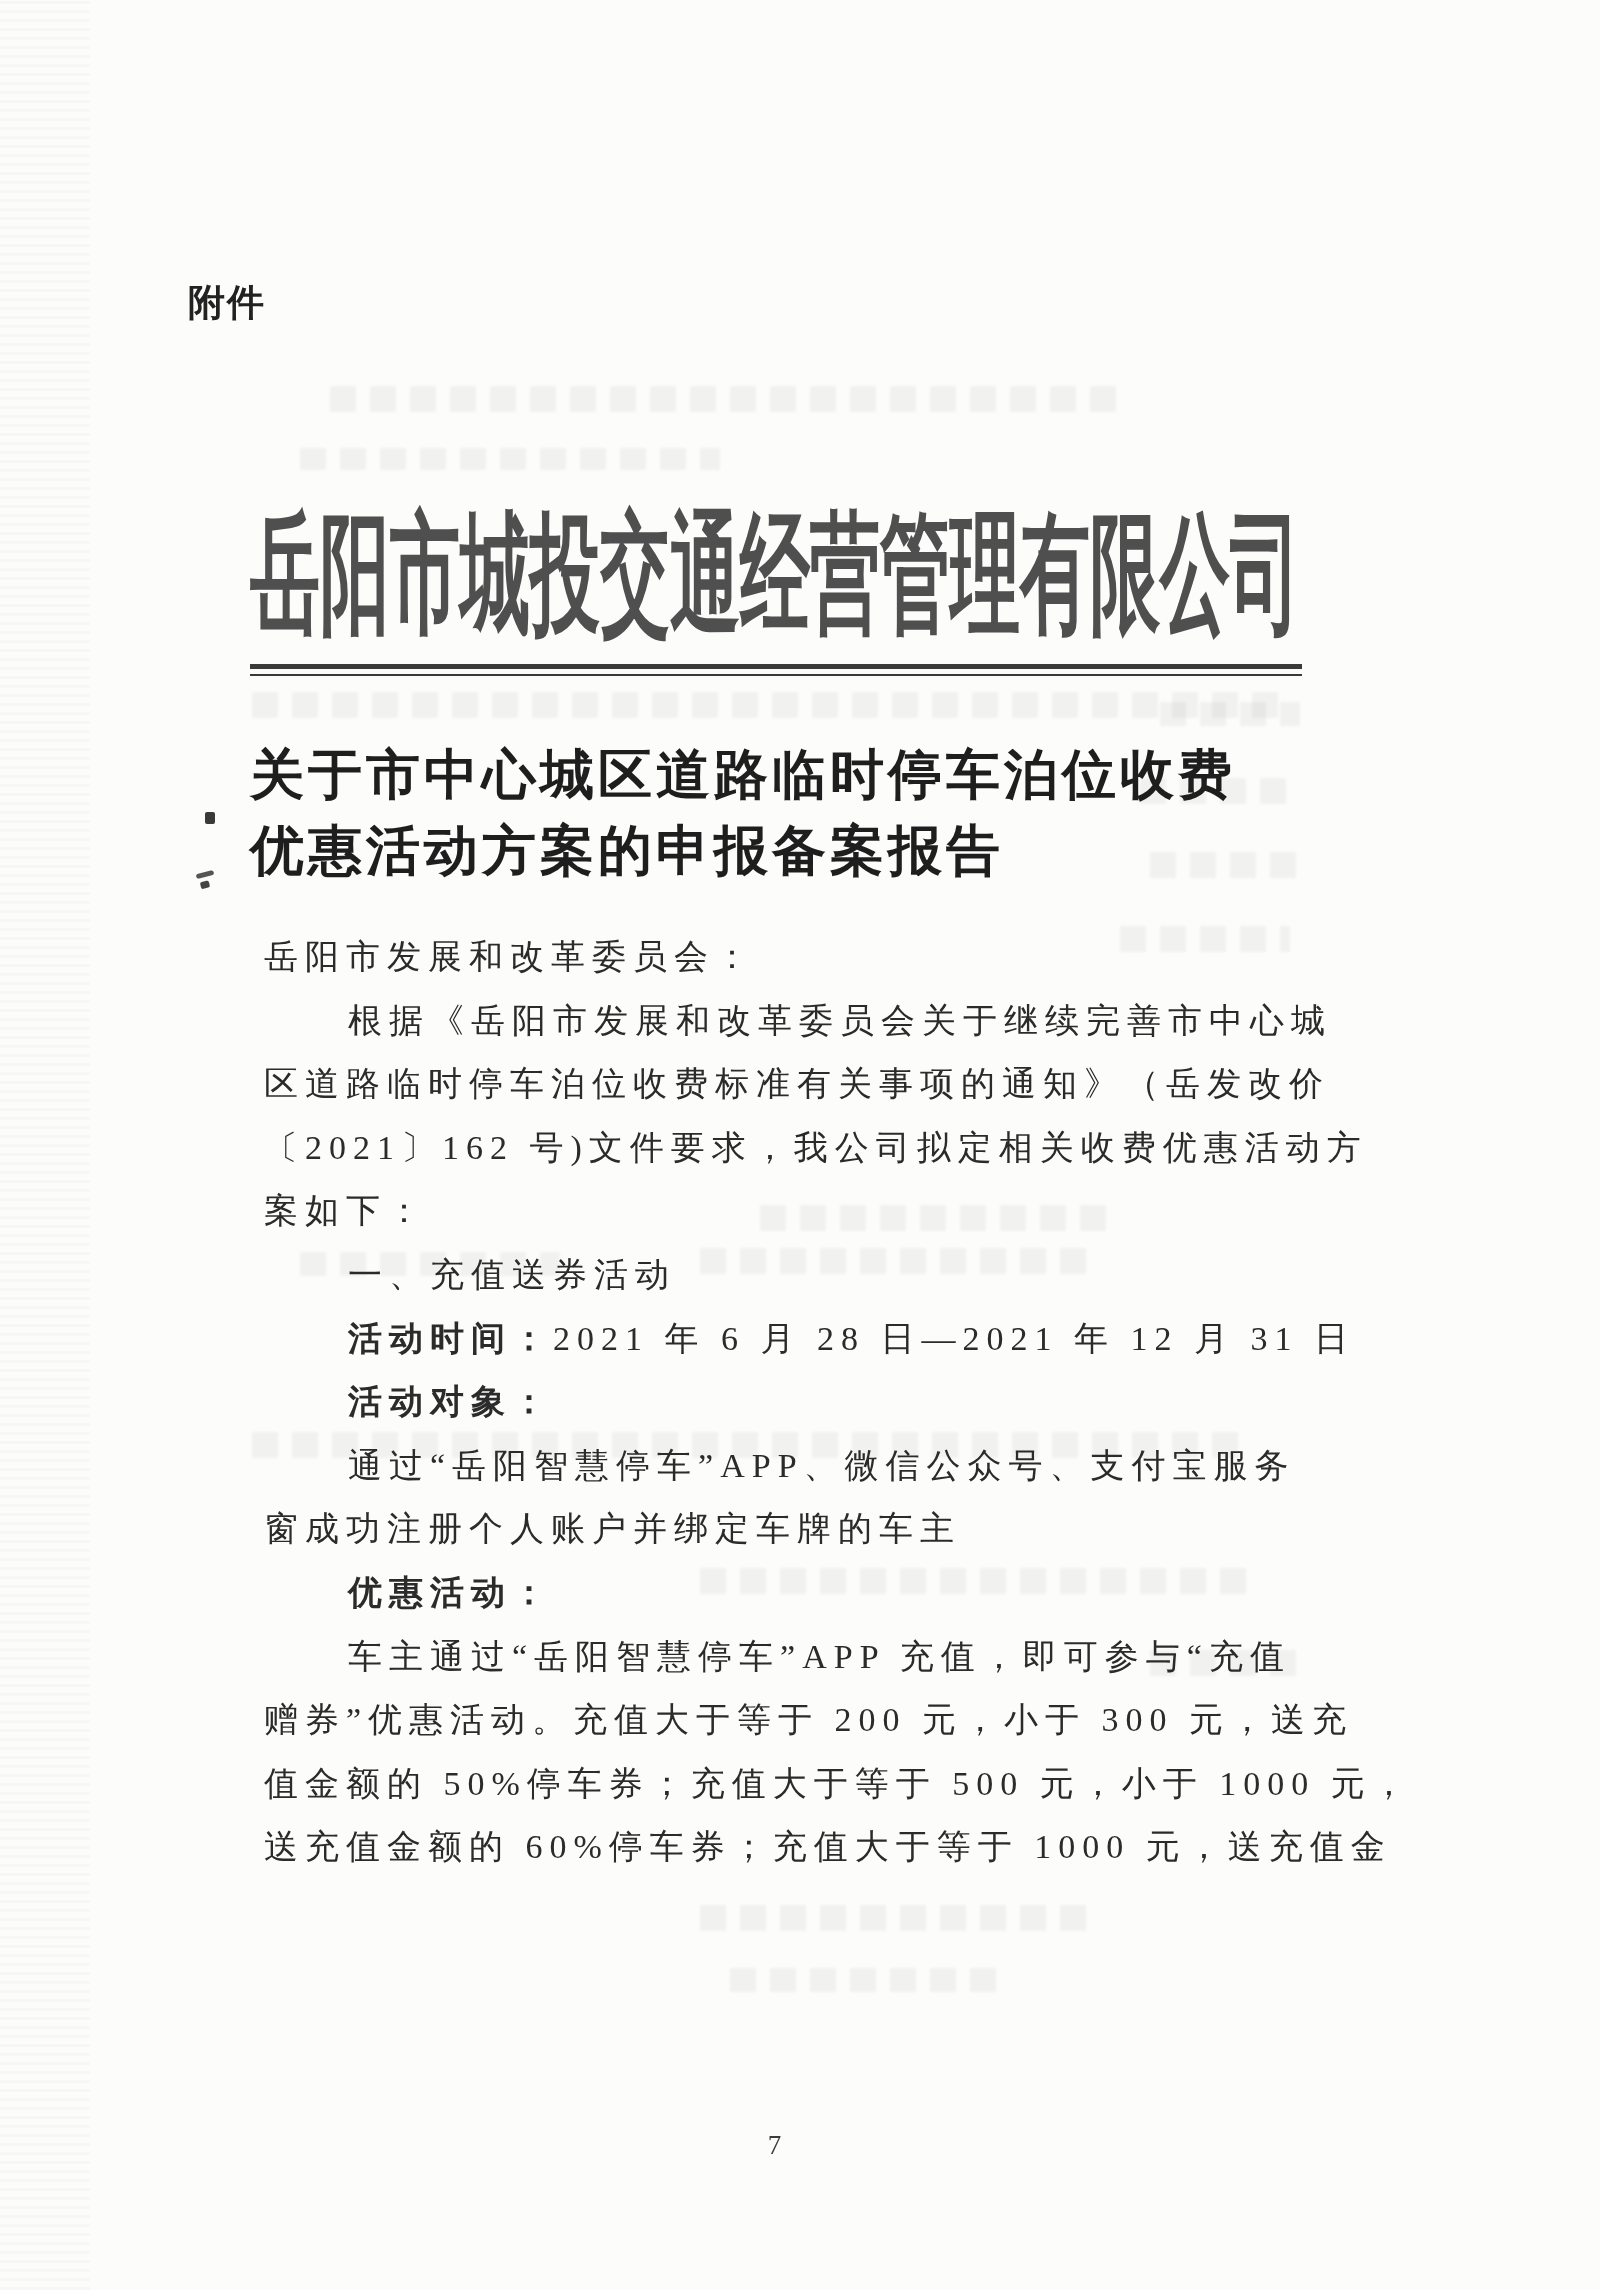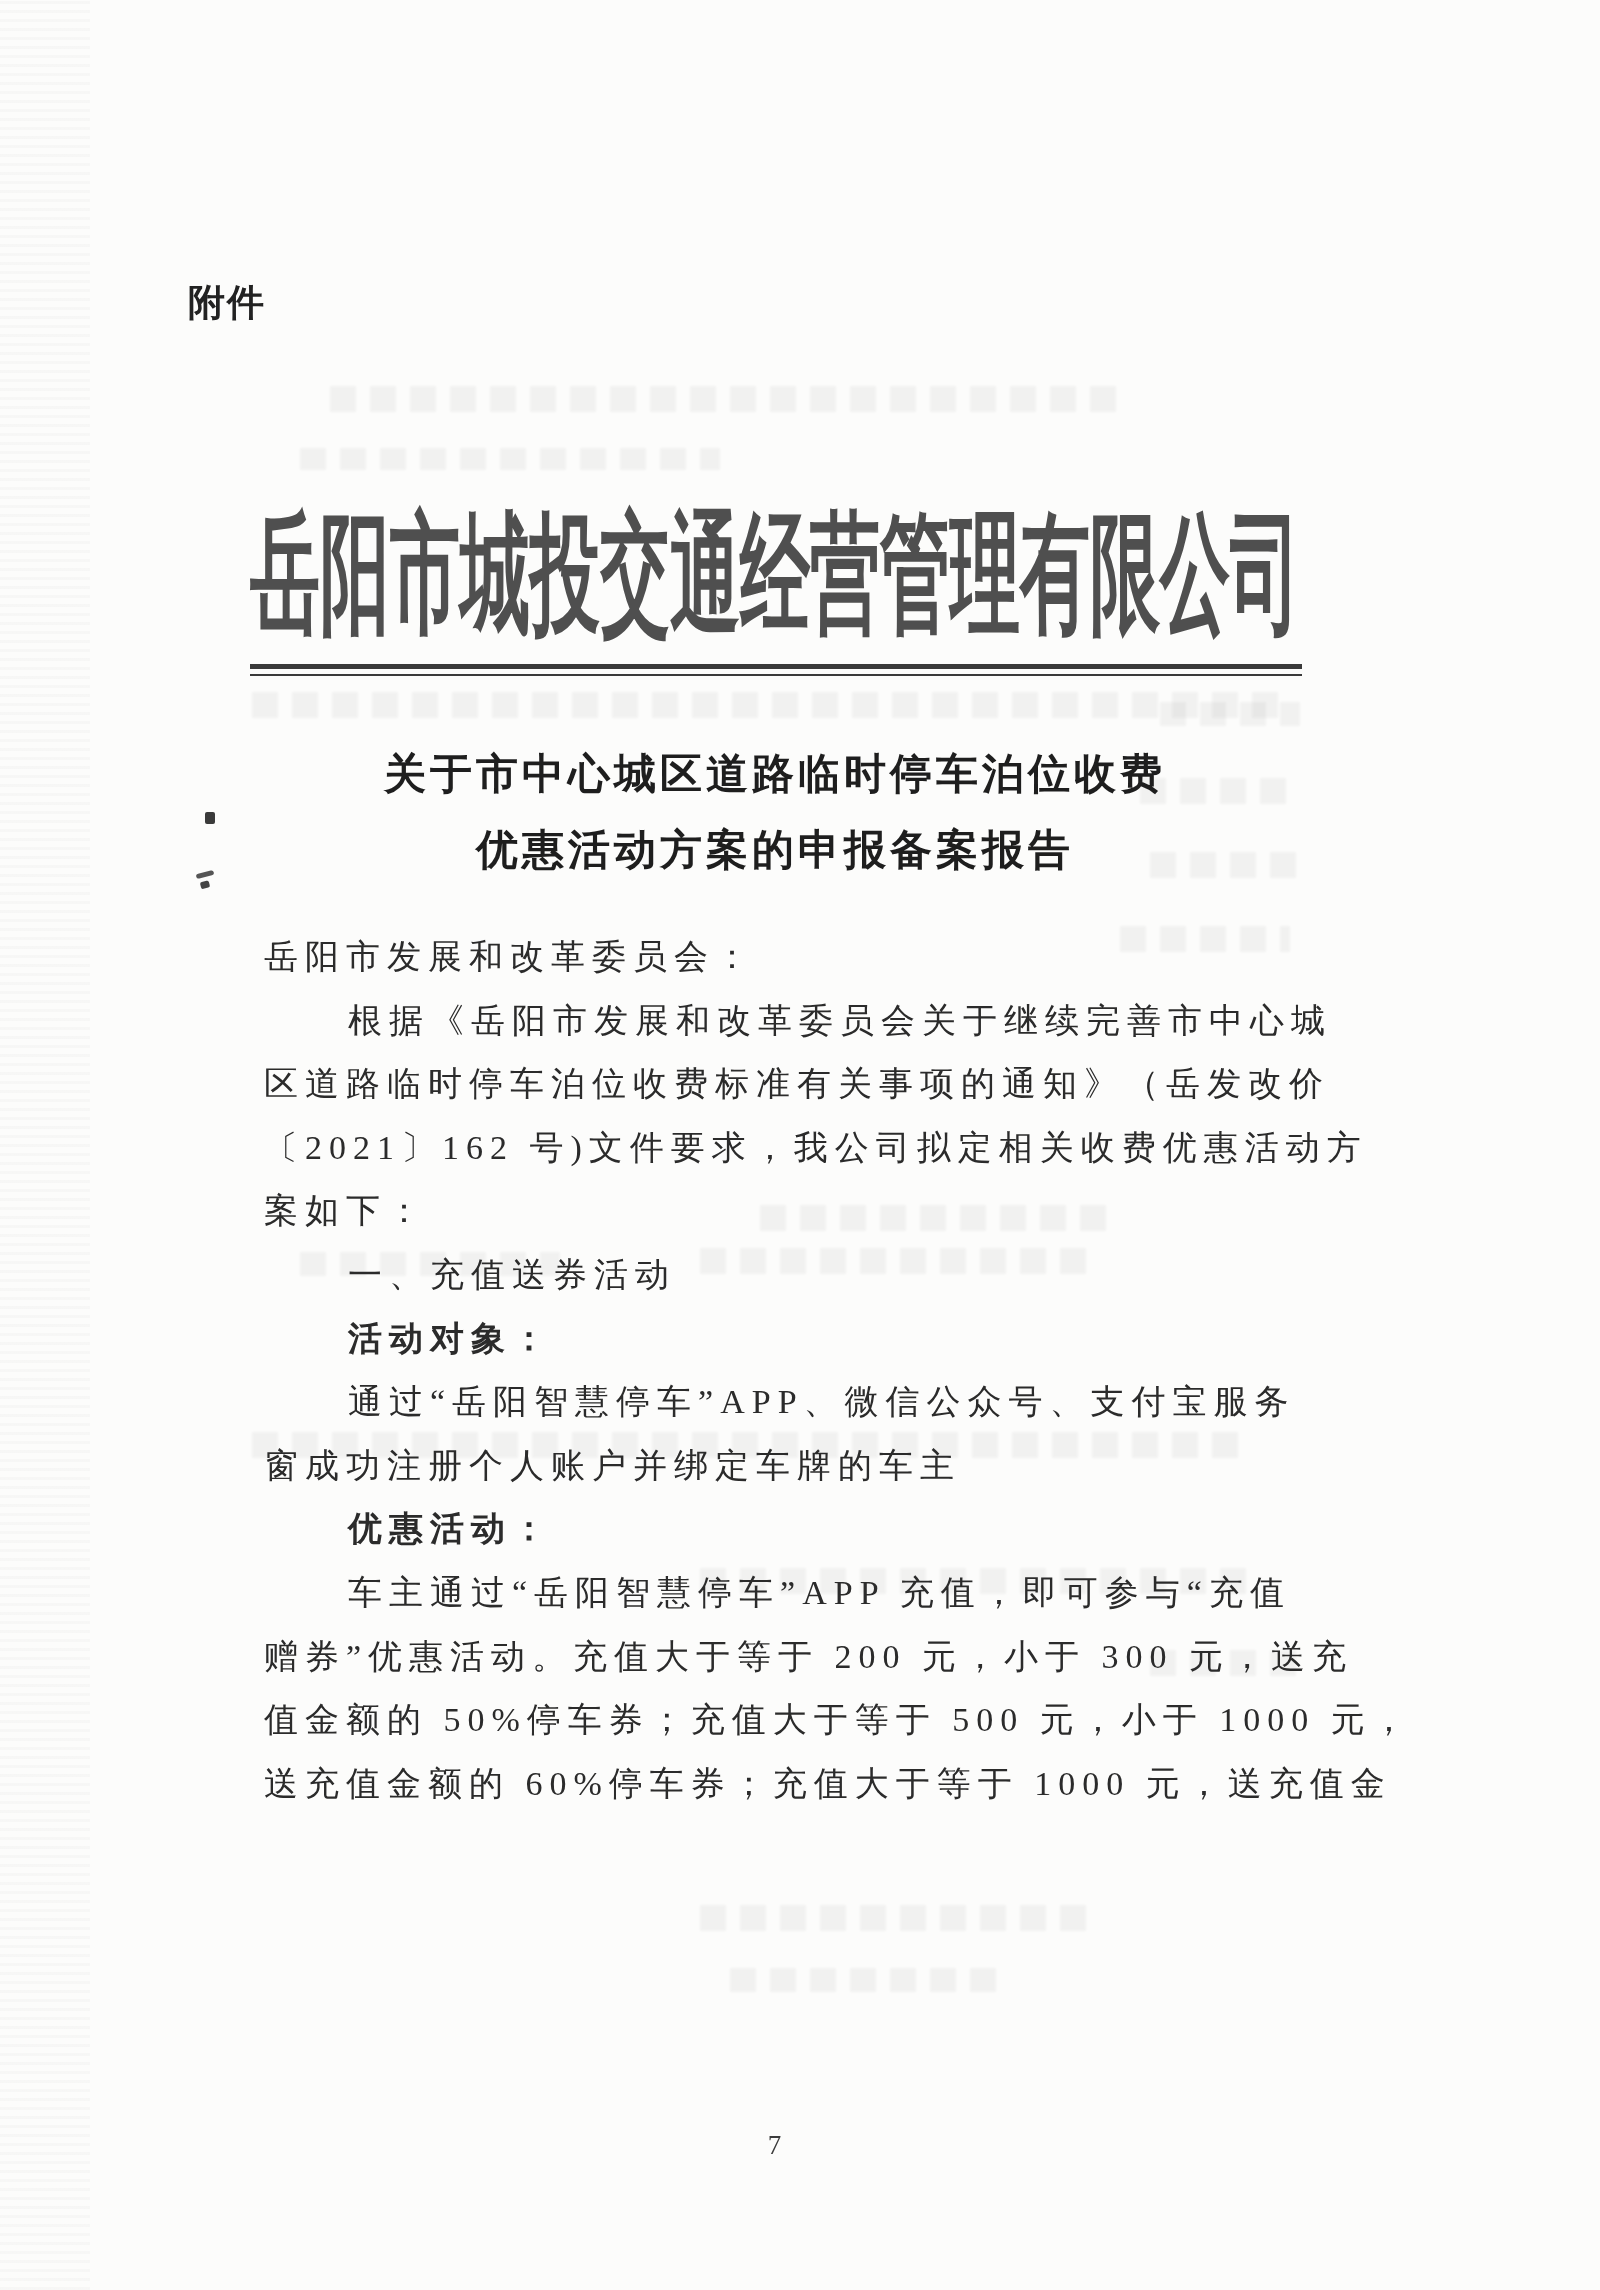--- a/index.html
+++ b/index.html
@@ -47,23 +47,22 @@
   }
 
   .double-rule{
     position:absolute;left:250px;top:664px;width:1052px;height:5px;
     border-top:5px solid var(--rule);
     border-bottom:2px solid var(--rule);
   }
 
   .subtitle{
     position:absolute;left:250px;top:736px;width:1050px;
-    text-align:center;
     font-family:"Liberation Sans","DejaVu Sans",sans-serif;
-    font-weight:bold;font-size:42px;line-height:76px;
+    font-weight:bold;font-size:54px;line-height:76px;
     color:#1e1e1e;letter-spacing:4px;
   }
 
   .bodytext{
     position:absolute;left:228px;top:925px;width:1110px;
     font-size:34px;color:var(--ink);letter-spacing:7px;
   }
   .bodytext .line{
     line-height:63.6px;height:63.6px;white-space:nowrap;margin-left:36px;
   }
@@ -133,20 +132,21 @@
   <div class="ink-dot"></div>
   <div class="ink-squiggle"></div>
 
   <div class="bodytext" id="body-lines">
       <div class="line">岳阳市发展和改革委员会：</div>
       <div class="line indent">根据《岳阳市发展和改革委员会关于继续完善市中心城</div>
       <div class="line">区道路临时停车泊位收费标准有关事项的通知》（岳发改价</div>
       <div class="line">〔2021〕162 号)文件要求，我公司拟定相关收费优惠活动方</div>
       <div class="line">案如下：</div>
       <div class="line indent">一、充值送券活动</div>
+      <div class="line indent"><span class="b">活动时间：</span>2021 年 6 月 28 日—2021 年 12 月 31 日</div>
       <div class="line indent"><span class="b">活动对象：</span></div>
       <div class="line indent">通过“岳阳智慧停车”APP、微信公众号、支付宝服务</div>
       <div class="line">窗成功注册个人账户并绑定车牌的车主</div>
       <div class="line indent"><span class="b">优惠活动：</span></div>
       <div class="line indent">车主通过“岳阳智慧停车”APP 充值，即可参与“充值</div>
       <div class="line">赠券”优惠活动。充值大于等于 200 元，小于 300 元，送充</div>
       <div class="line">值金额的 50%停车券；充值大于等于 500 元，小于 1000 元，</div>
       <div class="line">送充值金额的 60%停车券；充值大于等于 1000 元，送充值金</div>
     </div>
 

